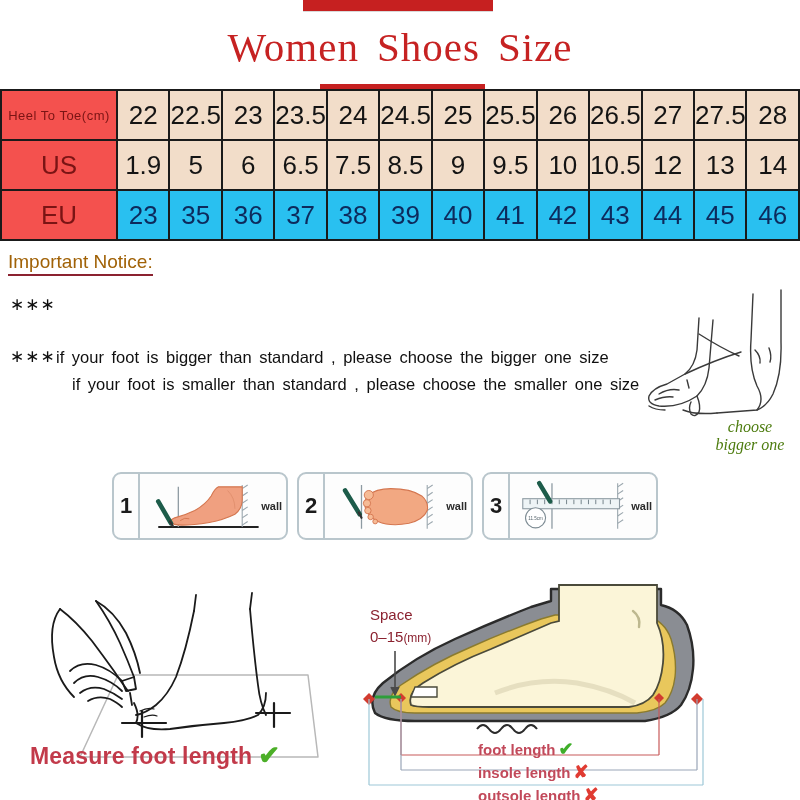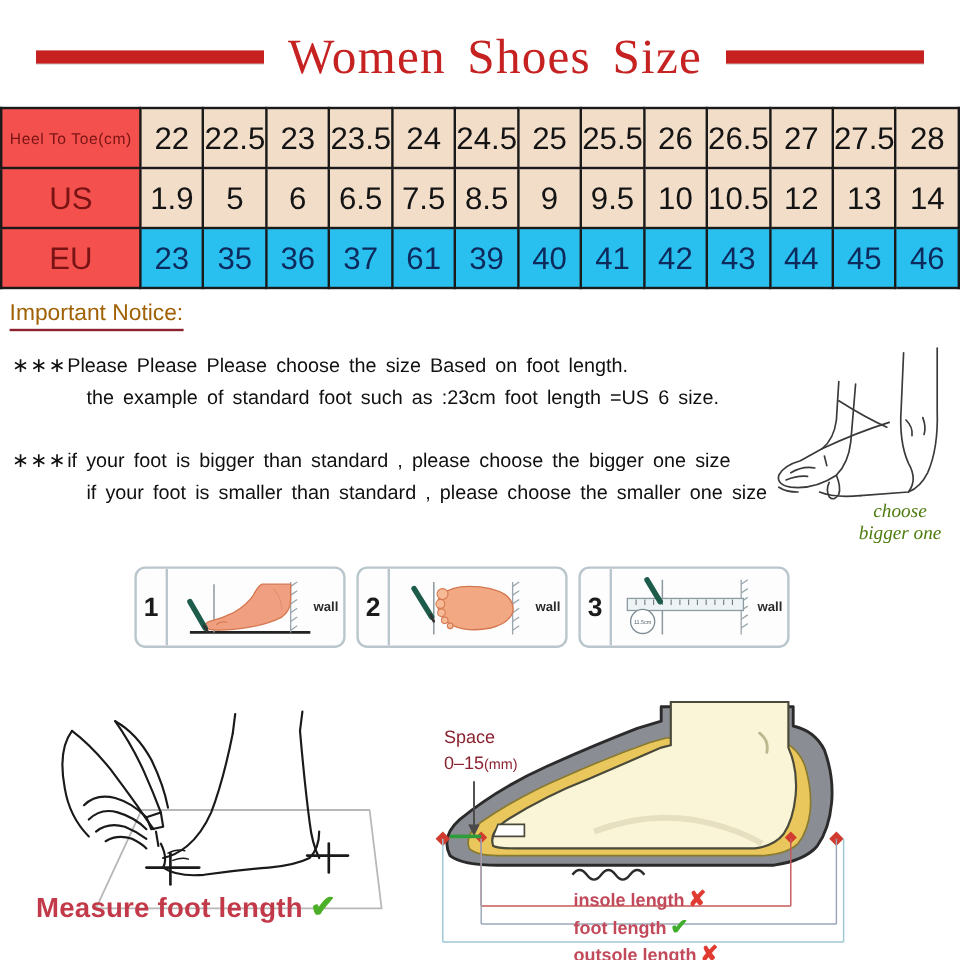--- a/index.html
+++ b/index.html
@@ -7,21 +7,21 @@
   body{
     background:#ffffff;
     font-family:"Liberation Sans", sans-serif;
     position:relative;
     overflow:hidden;
   }
 
   
   .title-bar{
     position:absolute; top:20px; left:0; width:800px; height:54px;
-    display:flex; align-items:center; justify-content:center; gap:16px;
+    display:flex; align-items:center; justify-content:center; gap:16px;flex-direction:column;
   }
   .title-rule{
     height:11px; background:#c62020; flex:0 0 auto;
     box-shadow:0 1px 0 rgba(0,0,0,.15);
   }
   .title-rule.left{ width:190px; margin-right:4px; }
   .title-rule.right{ width:165px; margin-left:4px; }
   .title-text{
     font-family:"Liberation Serif", serif;
     font-size:41px; color:#c62222; white-space:nowrap;
@@ -169,42 +169,38 @@
       <td class="cell-us">12</td>
       <td class="cell-us">13</td>
       <td class="cell-us">14</td>
     </tr>
     <tr>
       <td class="rowlabel">EU</td>
       <td class="cell-eu">23</td>
       <td class="cell-eu">35</td>
       <td class="cell-eu">36</td>
       <td class="cell-eu">37</td>
-      <td class="cell-eu">61</td>
+      <td class="cell-eu">38</td>
       <td class="cell-eu">39</td>
       <td class="cell-eu">40</td>
       <td class="cell-eu">41</td>
       <td class="cell-eu">42</td>
       <td class="cell-eu">43</td>
       <td class="cell-eu">44</td>
       <td class="cell-eu">45</td>
       <td class="cell-eu">46</td>
     </tr>
   </tbody>
 </table>
 
 <div class="notice-head">Important Notice:</div>
 
 <div class="notice-block">
   <div class="notice-row">
     <span class="ast">∗∗∗</span>
-    <span class="notice-lines">
-      <span>Please Please Please choose the size Based on foot length.</span>
-      <span class="indent">the example of standard foot such as :23cm foot length =US 6 size.</span>
-    </span>
   </div>
   <div class="gap"></div>
   <div class="notice-row">
     <span class="ast">∗∗∗</span>
     <span class="notice-lines">
       <span>if your foot is bigger than standard , please choose the bigger one size</span>
       <span class="indent">if your foot is smaller than standard , please choose the smaller one size</span>
     </span>
   </div>
 </div>
@@ -429,21 +425,21 @@
   <g stroke="#9ec8d8" stroke-width="1.2" fill="none">
     <path d="M24 134 L24 220 M358 134 L358 220 M24 220 L358 220"></path>
   </g>
 </svg>
 <div class="space-lab">
   <span>Space</span><br>
   <span>0–15</span><span class="u">(mm)</span>
 </div>
 <div class="len-labels">
   <span class="row">
-    <span>insole length</span><span class="no">✘</span>
+    <span>foot  length</span><span class="ok">✔</span>
   </span>
   <span class="row">
-    <span>foot  length</span><span class="ok">✔</span>
+    <span>insole length</span><span class="no">✘</span>
   </span>
   <span class="row">
     <span>outsole length</span><span class="no">✘</span>
   </span>
 </div>
 
 </body></html>

